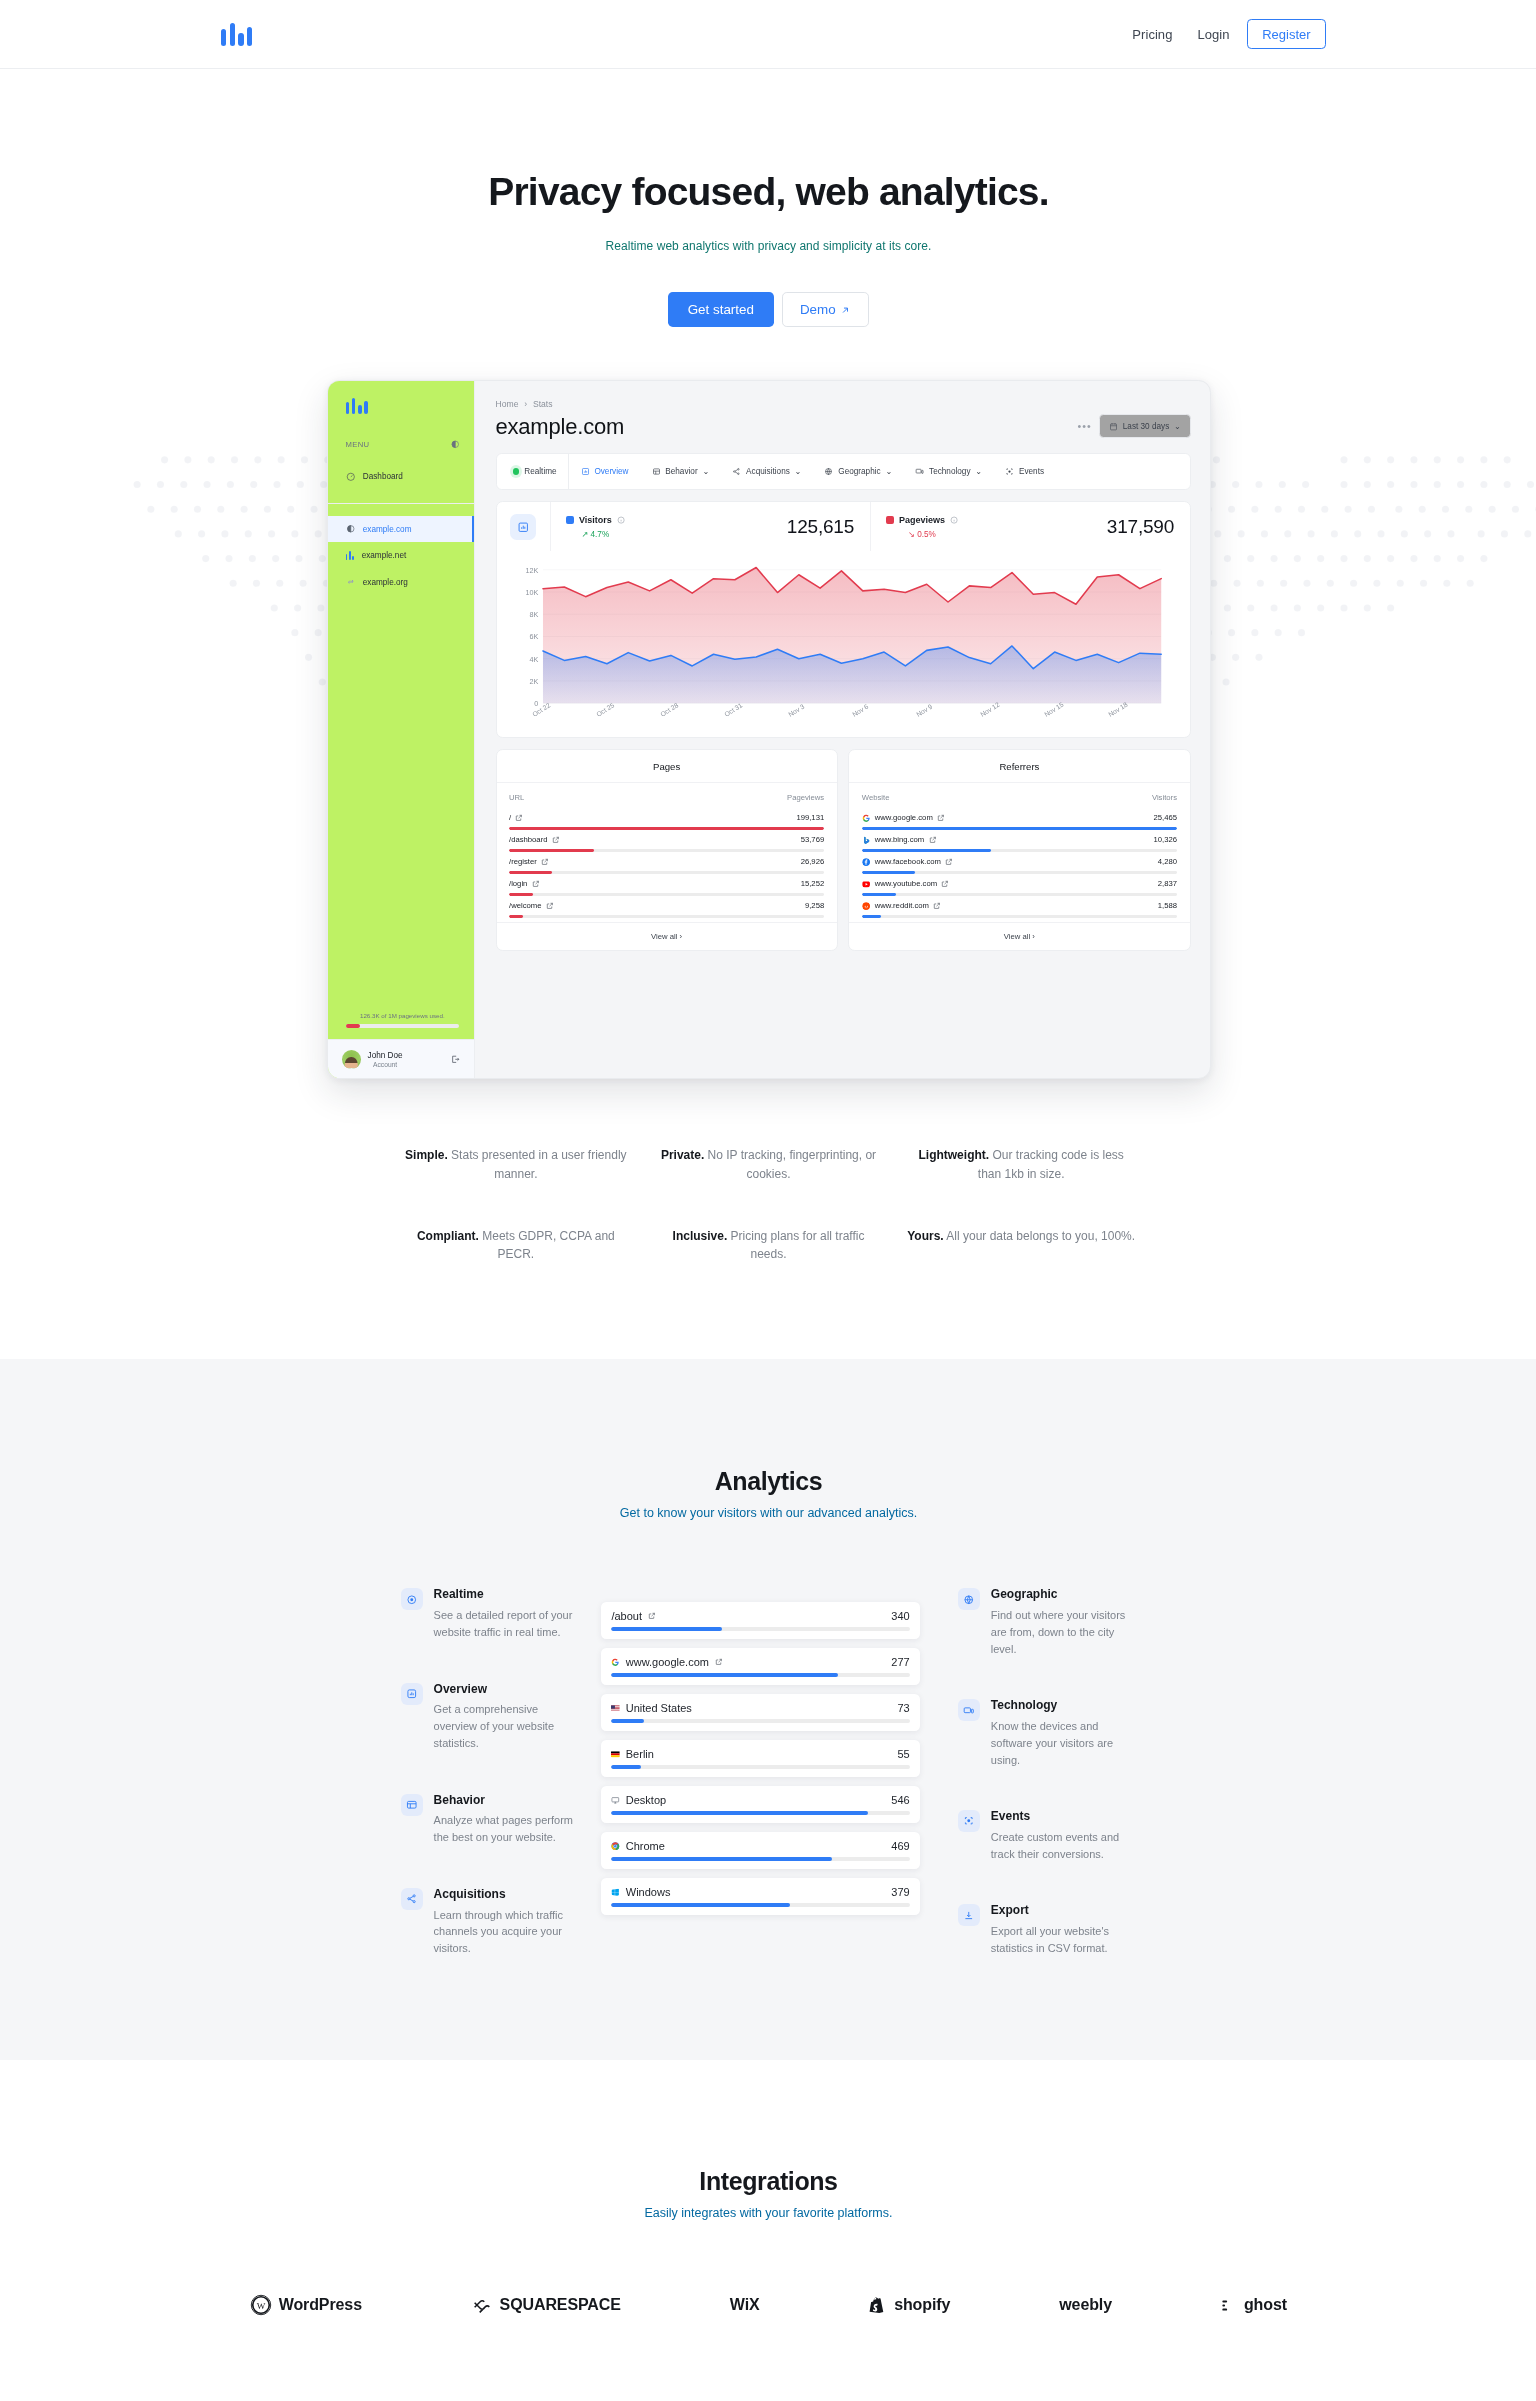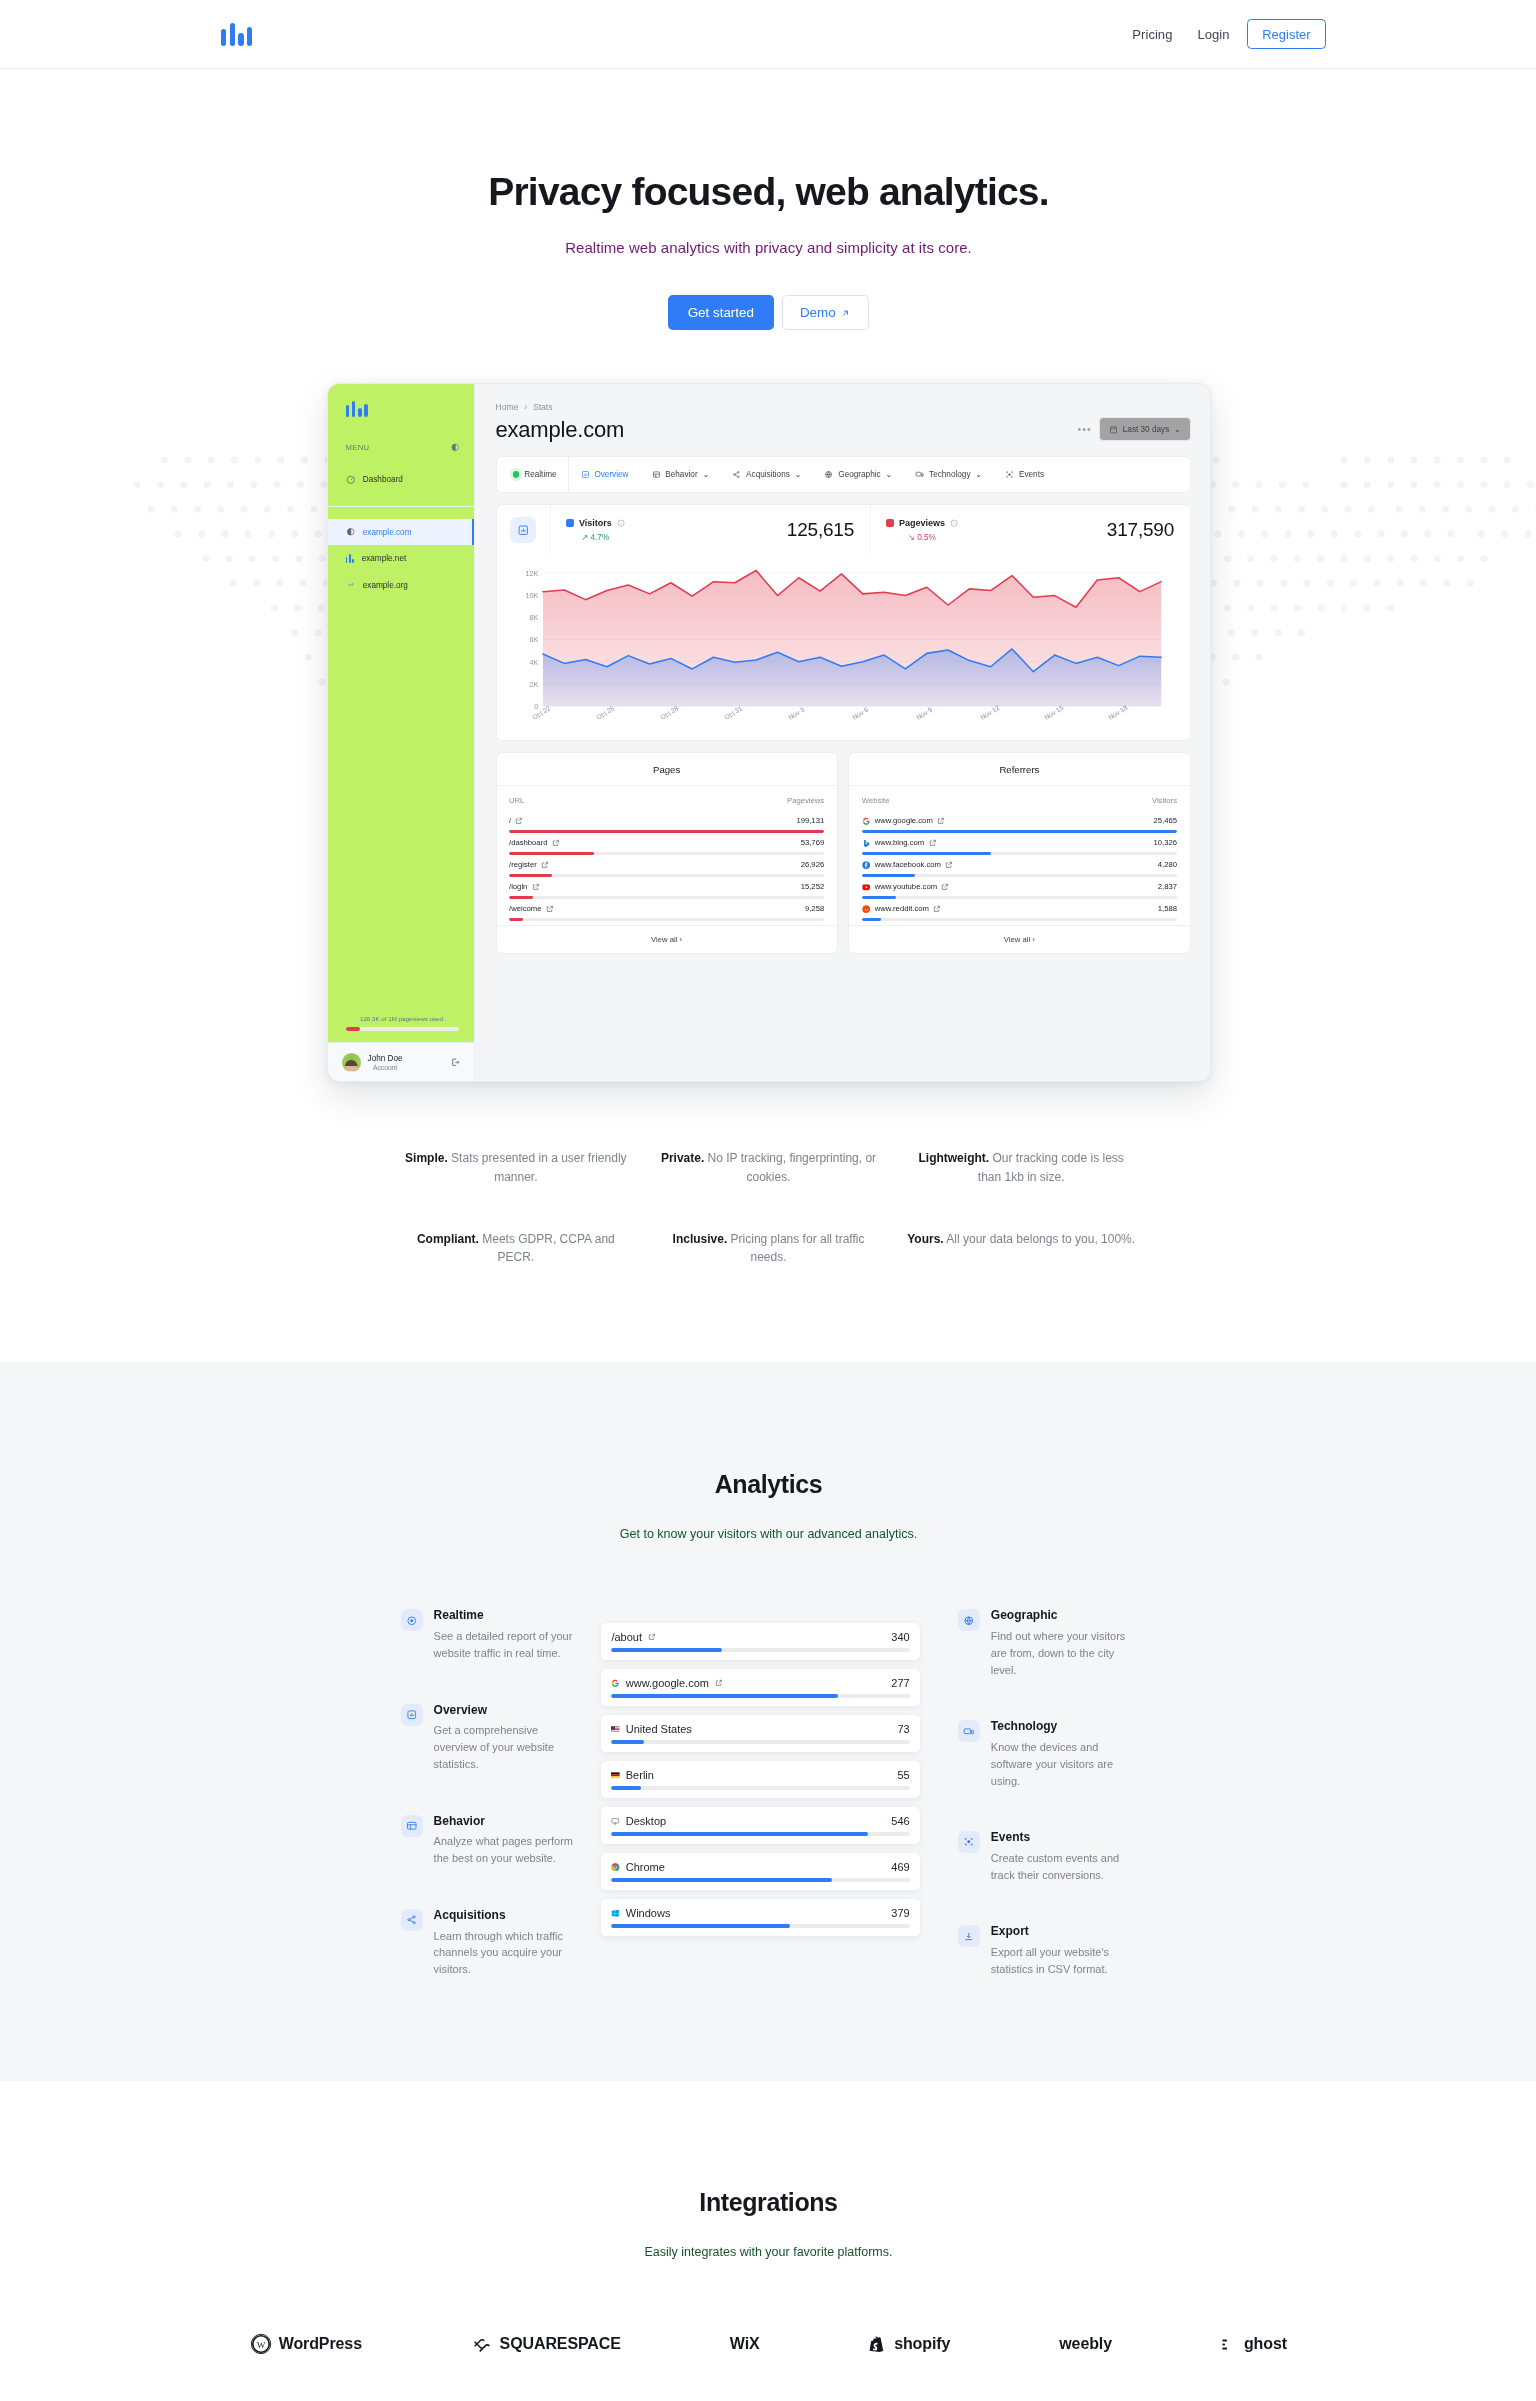--- a/index.html
+++ b/index.html
@@ -49,21 +49,21 @@
   }
   .worldmap {
     position: absolute; left: 0; right: 0; top: 336px;
     height: 576px; opacity: .5; pointer-events: none;
   }
   h1.hero-title {
     font-size: 39px; font-weight: 700; letter-spacing: -0.8px;
     color: #15181d; line-height: 1.1;
   }
   .hero-sub {
-    margin-top: 25.5px; font-size: 15px; color: #701a75; letter-spacing: 0.05px;
+    margin-top: 25.5px; font-size: 12px; color: #0f766e; letter-spacing: 0.05px;
   }
   .hero-actions {
     margin-top: 39px; display: flex; justify-content: center; gap: 7.7px;
   }
   .btn-primary {
     background: #2f7cf6; color: #fff; border: none; border-radius: 4.8px;
     font-size: 13.4px; padding: 10px 20px; cursor: pointer; font-family: inherit;
   }
   .btn-outline {
     background: #fff; color: #2f7cf6; border: 1px solid #dfe3e8;
@@ -198,21 +198,21 @@
     row-gap: 44px; column-gap: 23px;
     padding-bottom: 96px;
   }
   .benefit { font-size: 12px; line-height: 1.52; color:#7d838c; }
   .benefit b { color:#15181d; font-weight:700; }
 
   
   .sec-grey { background: #f5f6f8; }
   .sec-head { text-align:center; }
   .sec-head h2 { font-size: 25px; font-weight:700; color:#15181d; letter-spacing:-0.4px;}
-  .sec-head p { margin-top: 28px; font-size: 12.5px; color:#14532d; }
+  .sec-head p { margin-top: 10px; font-size: 12.5px; color:#0369a1; }
   .analytics { padding: 108px 0 103px; }
   .ana-grid {
     width: 735px; margin: 67px auto 0; display:flex; gap: 0; align-items:flex-start;
   }
   .ana-col { width: 187px; }
   .ana-col.right { margin-left: 38px; }
   .feat { display:flex; gap: 10.6px; margin-bottom: 41px; }
   .feat:last-child { margin-bottom: 0; }
   .feat-ico {
     width:22px;height:22px;border-radius:6.2px;background:#e3ebfb;flex:none;

